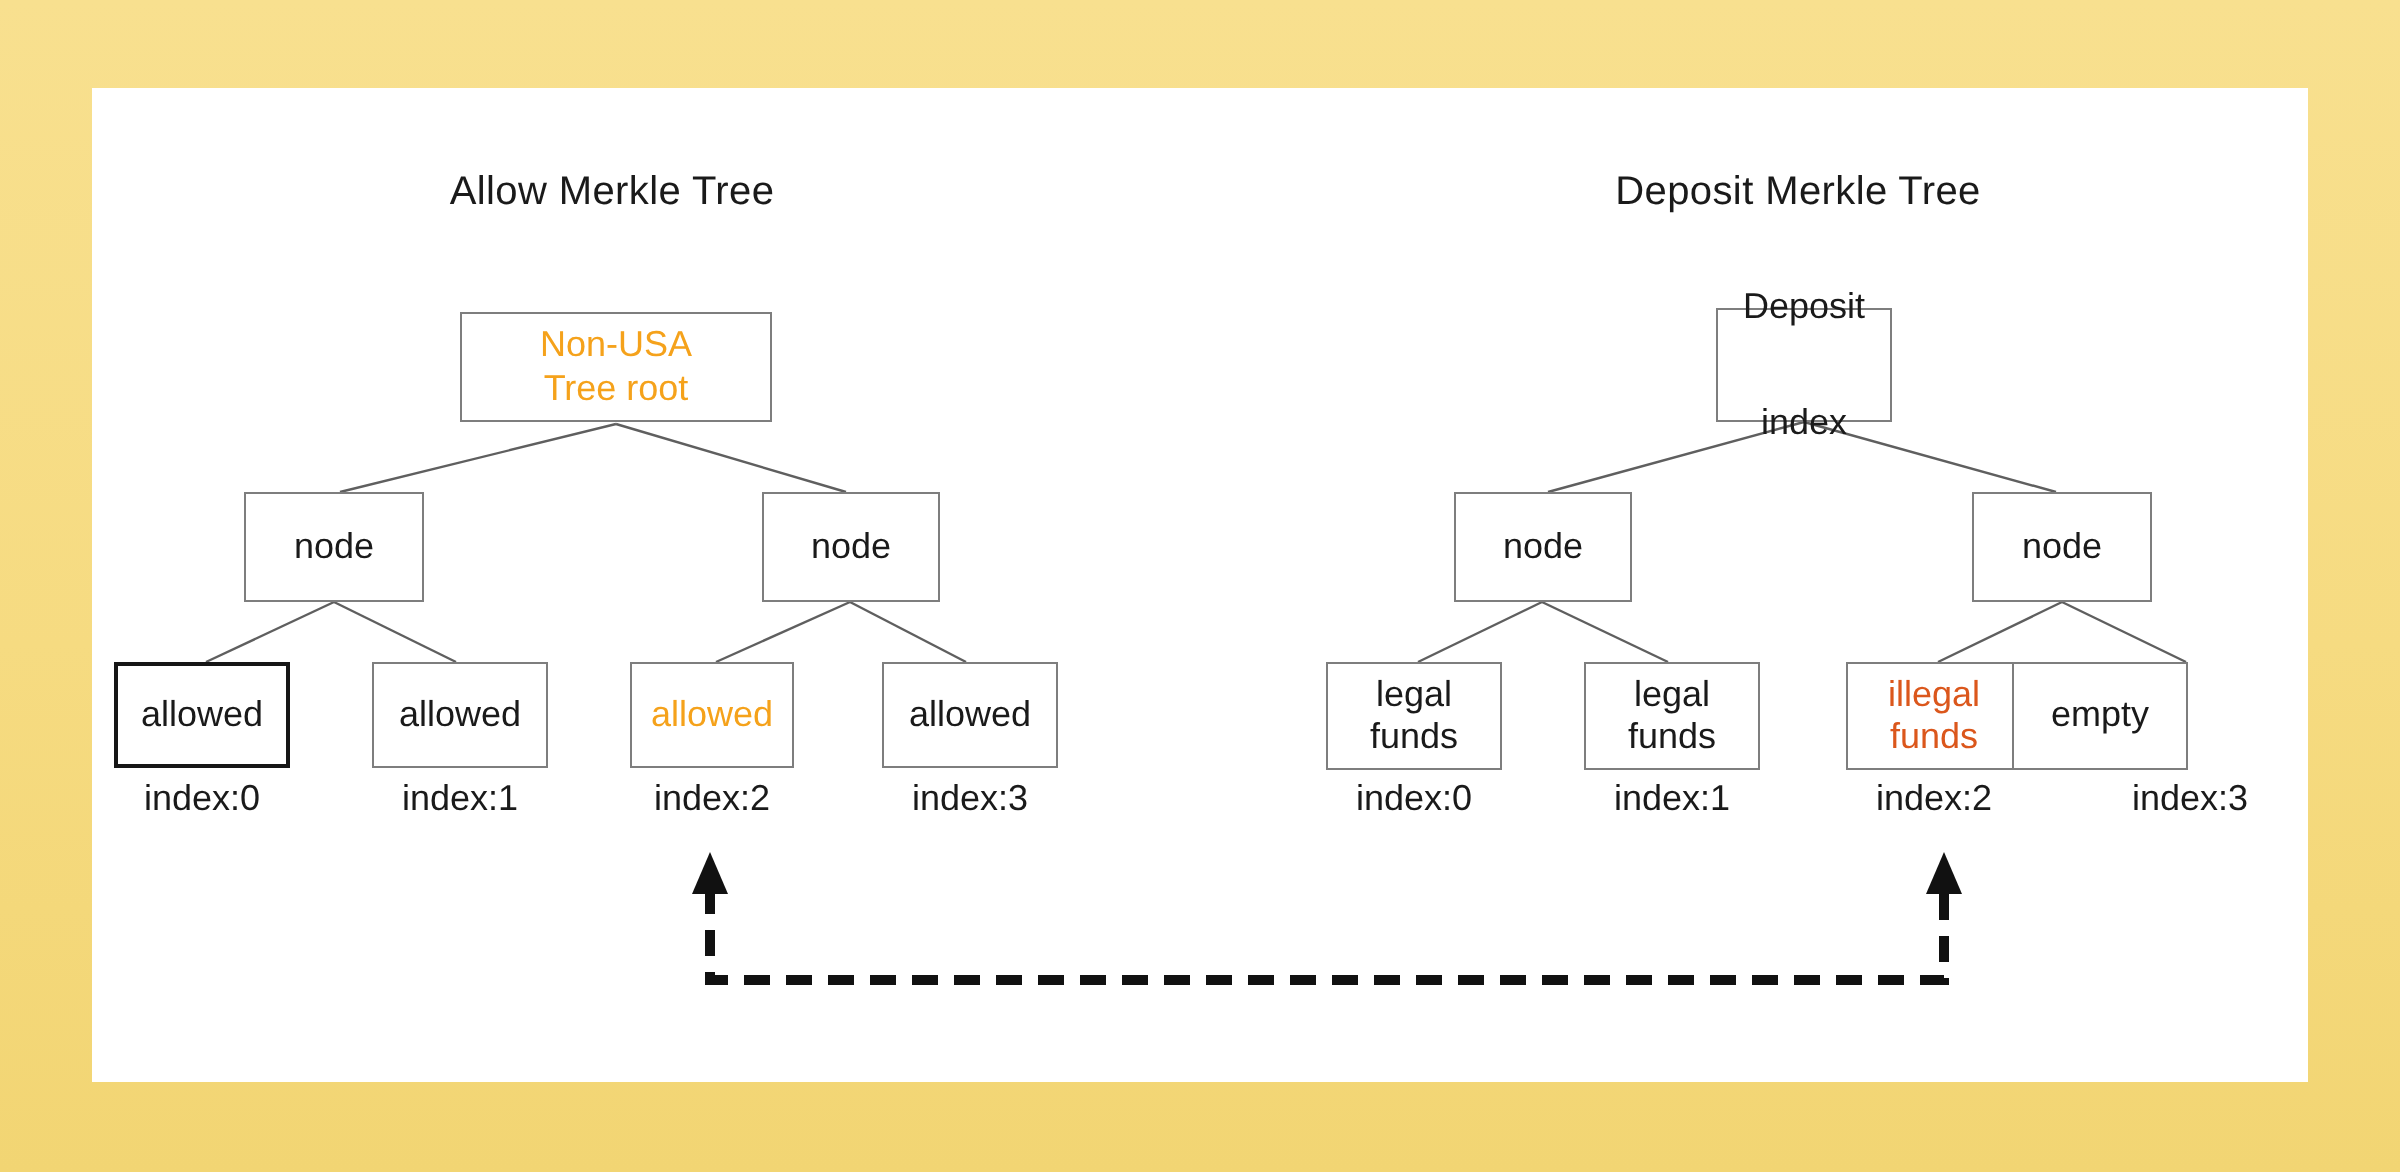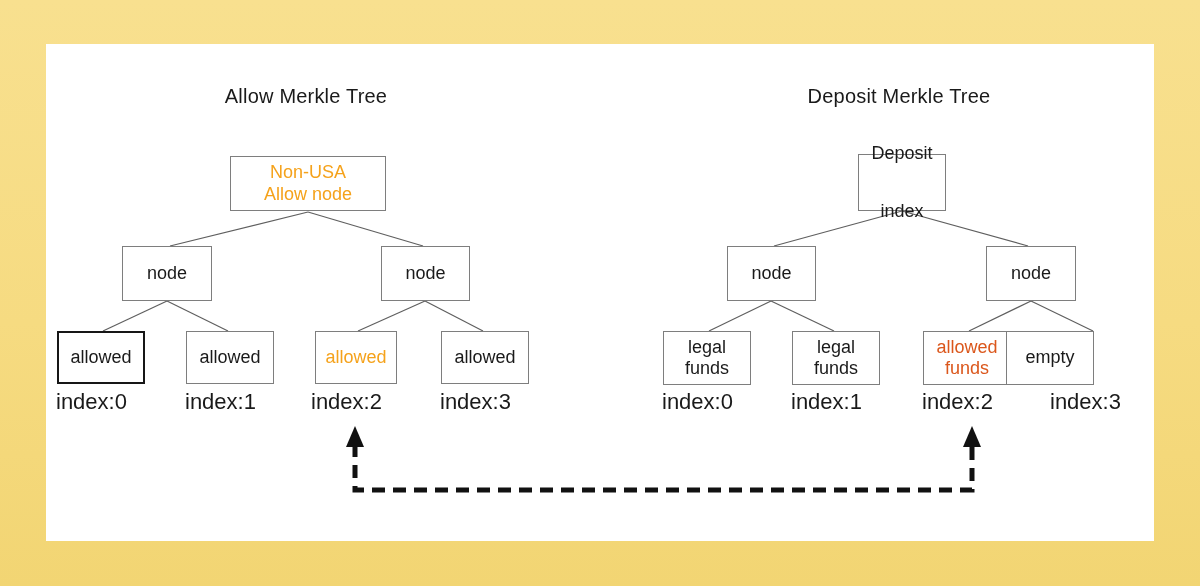--- a/index.html
+++ b/index.html
@@ -28,22 +28,22 @@
   .box{
     position:absolute;
     border:1.4px solid #7e7e7e;
     background:#ffffff;
     display:flex;flex-direction:column;align-items:center;justify-content:center;
     text-align:center;font-size:18px;line-height:1.17;
     box-sizing:border-box;
   }
   .box.bold-border{border:2.2px solid #161616;}
   .idx{
-    position:absolute;width:90px;text-align:left;
-    font-size:22px;
+    position:absolute;width:90px;text-align:center;
+    font-size:18px;
   }
   .accent-allow{color:#F5A21B;}
   .accent-illegal{color:#DB571C;}
 </style>
 </head>
 <body>
 
 <div class="stage">
   <div class="card"></div>
 
@@ -68,21 +68,21 @@
       <path d="M 355 444 L 355 490 L 972 490 L 972 444" fill="none" stroke="#111111" stroke-width="5" stroke-dasharray="13 8"></path>
       <polygon points="355,426 346,447 364,447" fill="#111111"></polygon>
       <polygon points="972,426 963,447 981,447" fill="#111111"></polygon>
     </g>
   </svg>
 
   <div class="tree-title" style="left:186px;top:85px;">Allow Merkle Tree</div>
 
   <div class="box" style="left:230px;top:156px;width:156px;height:55px;">
     <span class="accent-allow">Non-USA</span>
-    <span class="accent-allow">Allow node</span>
+    <span class="accent-allow">Tree root</span>
   </div>
 
   <div class="box" style="left:122px;top:246px;width:90px;height:55px;">node</div>
   <div class="box" style="left:381px;top:246px;width:89px;height:55px;">node</div>
 
   <div class="box bold-border" style="left:57px;top:331px;width:88px;height:53px;">allowed</div>
   <div class="box" style="left:186px;top:331px;width:88px;height:53px;">allowed</div>
   <div class="box accent-allow" style="left:315px;top:331px;width:82px;height:53px;">allowed</div>
   <div class="box" style="left:441px;top:331px;width:88px;height:53px;">allowed</div>
 
@@ -96,20 +96,20 @@
   <div class="box" style="left:858px;top:154px;width:88px;height:57px;gap:36px;">
     <span>Deposit</span>
     <span>index</span>
   </div>
 
   <div class="box" style="left:727px;top:246px;width:89px;height:55px;">node</div>
   <div class="box" style="left:986px;top:246px;width:90px;height:55px;">node</div>
 
   <div class="box" style="left:663px;top:331px;width:88px;height:54px;padding:0 10px;">legal funds</div>
   <div class="box" style="left:792px;top:331px;width:88px;height:54px;padding:0 10px;">legal funds</div>
-  <div class="box accent-illegal" style="left:923px;top:331px;width:88px;height:54px;padding:0 10px;">allowed funds</div>
+  <div class="box accent-illegal" style="left:923px;top:331px;width:88px;height:54px;padding:0 10px;">illegal funds</div>
   <div class="box" style="left:1006px;top:331px;width:88px;height:54px;">empty</div>
 
   <div class="idx" style="left:662px;top:389px;">index:0</div>
   <div class="idx" style="left:791px;top:389px;">index:1</div>
   <div class="idx" style="left:922px;top:389px;">index:2</div>
   <div class="idx" style="left:1050px;top:389px;">index:3</div>
 </div>
 
 </body></html>

